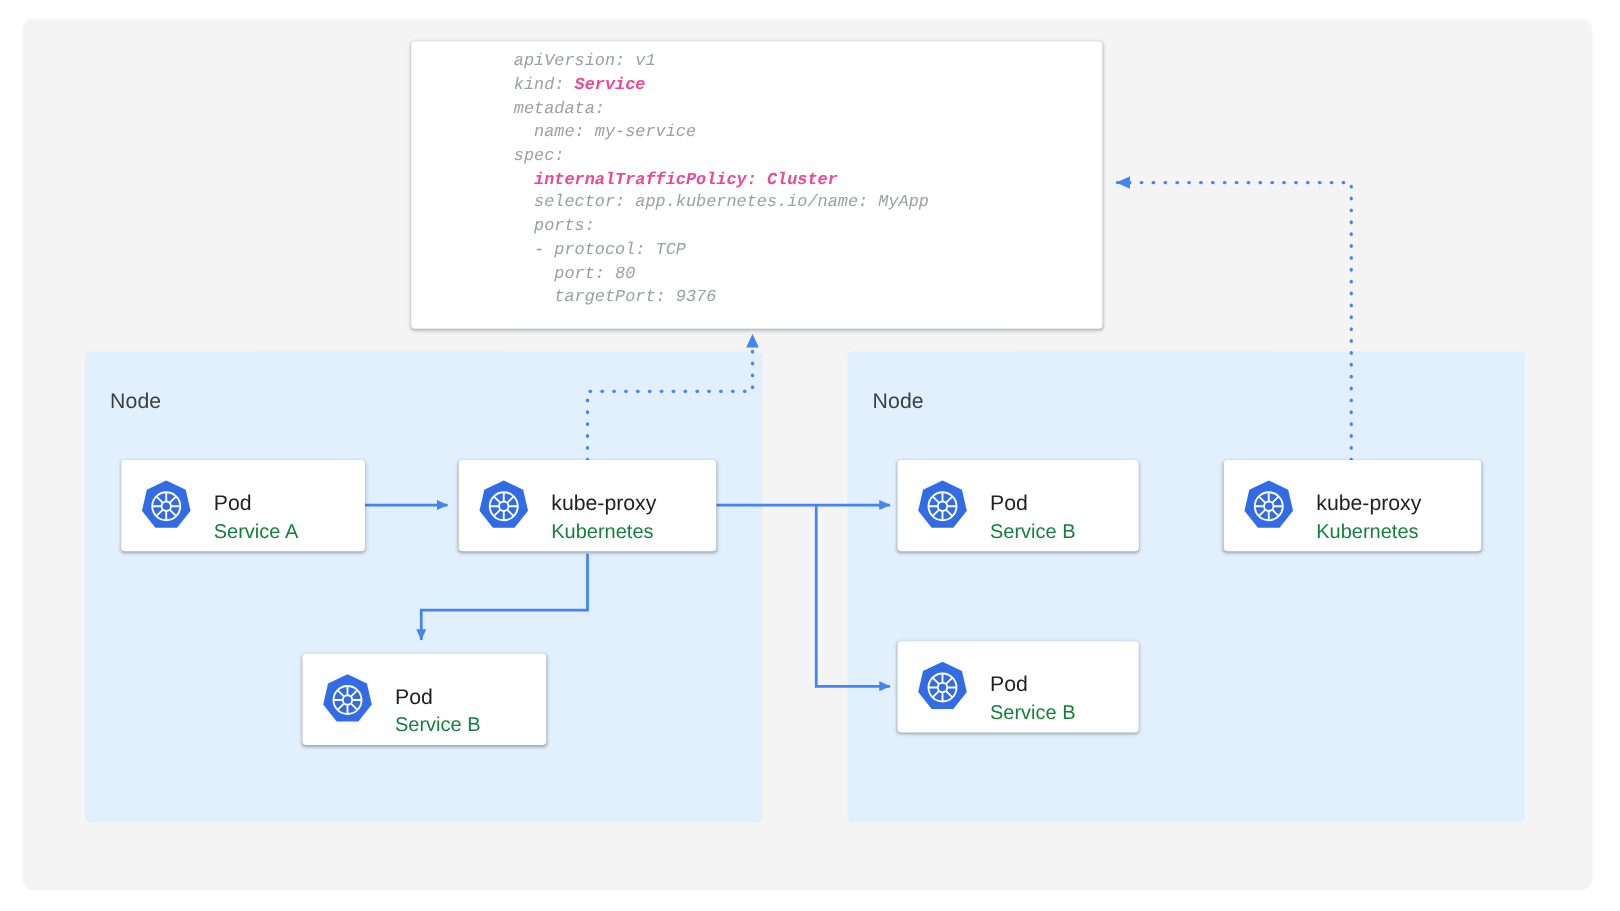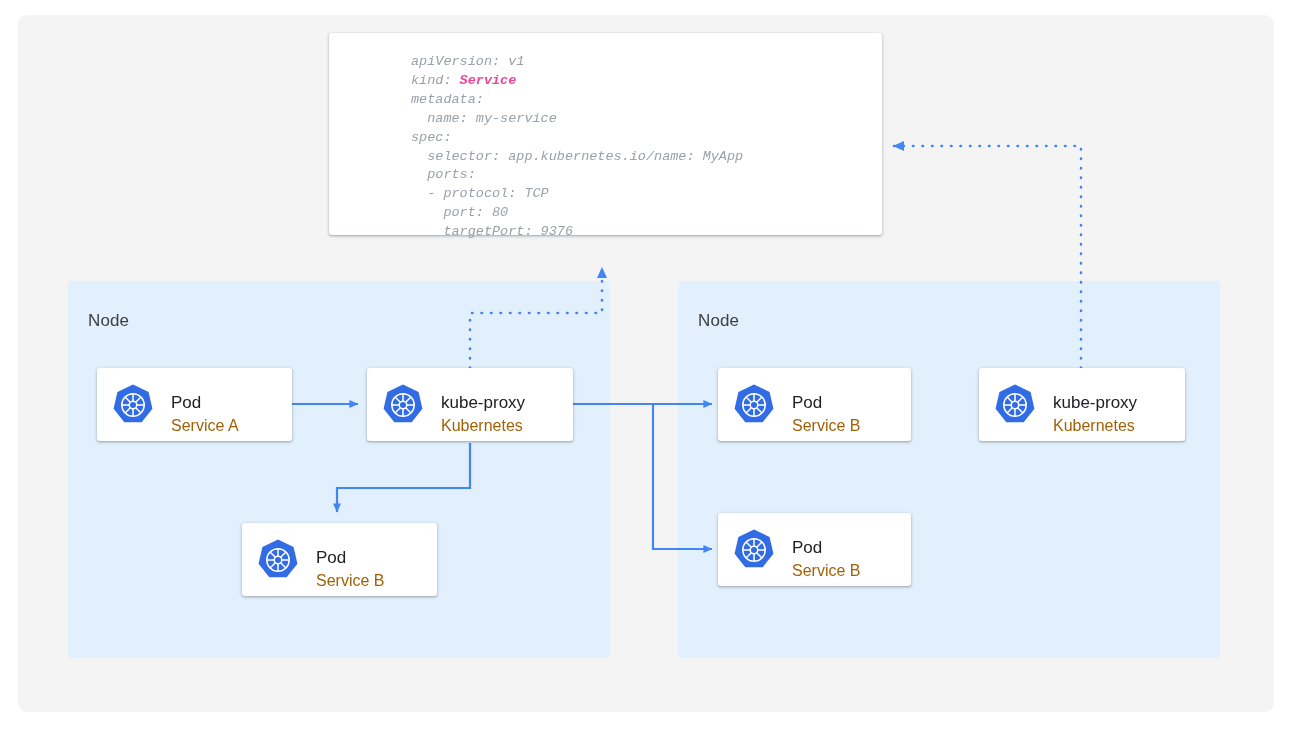--- a/index.html
+++ b/index.html
@@ -74,37 +74,37 @@
     line-height: 1.22;
     margin-top: 20px;
   }
   .card .card-title {
     font-size: 17px;
     color: #202124;
     white-space: nowrap;
   }
   .card .card-sub {
     font-size: 16px;
-    color: #a16207;
+    color: #15803d;
     white-space: nowrap;
     margin-top: 2px;
   }
 
   
   #yaml-panel {
     position: absolute;
     left: 329px;
     top: 33px;
     width: 553px;
-    height: 202px;
+    height: 230px;
     background: #ffffff;
     border-radius: 3px;
     box-shadow: 0 1px 2px rgba(60,64,67,.30), 0 1px 3px 1px rgba(60,64,67,.12);
     box-sizing: border-box;
-    padding: 20px 0 0 82px;
+    padding: 8px 0 0 82px;
   }
   #yaml-code {
     font-family: "Liberation Mono", "DejaVu Sans Mono", monospace;
     font-size: 13.5px;
     font-style: italic;
     line-height: 18.9px;
     color: #9aa0a6;
     white-space: pre;
     margin: 0;
   }
@@ -160,20 +160,21 @@
 
     <path d="M1081,368 L1081,146 L894,146" fill="none" stroke="#4285f4" stroke-width="2.6" stroke-linecap="round" stroke-dasharray="0.5 9" marker-end="url(#arwd)"></path>
   </svg>
 
   <div id="yaml-panel">
     <pre id="yaml-code">apiVersion: v1
 kind: <span class="hl">Service</span>
 metadata:
   name: my-service
 spec:
+<span class="hl">  internalTrafficPolicy: Cluster</span>
   selector: app.kubernetes.io/name: MyApp
   ports:
   - protocol: TCP
     port: 80
     targetPort: 9376</pre>
   </div>
 
   <div class="card" style="left:97px; top:368px; width:195px; height:73px;">
     <svg class="k8s-icon" viewBox="0 0 100 100">
       <path fill="#326ce5" d="M50 3.2 L85.4 20.2 L94.2 58.4 L69.7 89.1 L30.3 89.1 L5.8 58.4 L14.6 20.2 Z"></path>

